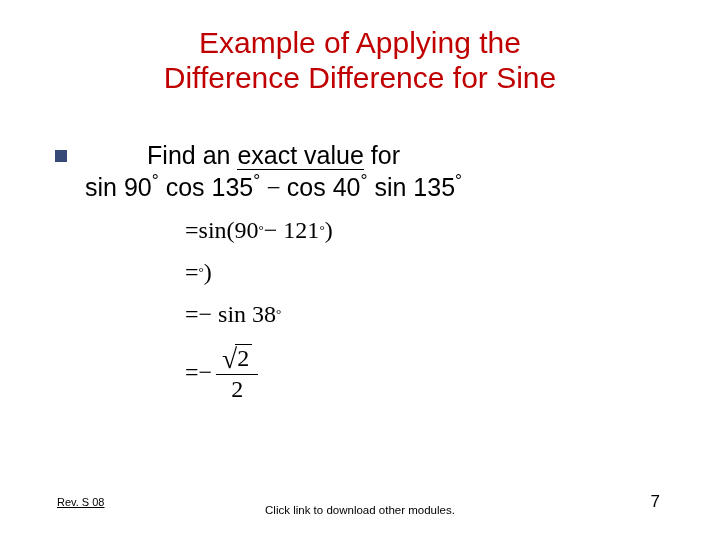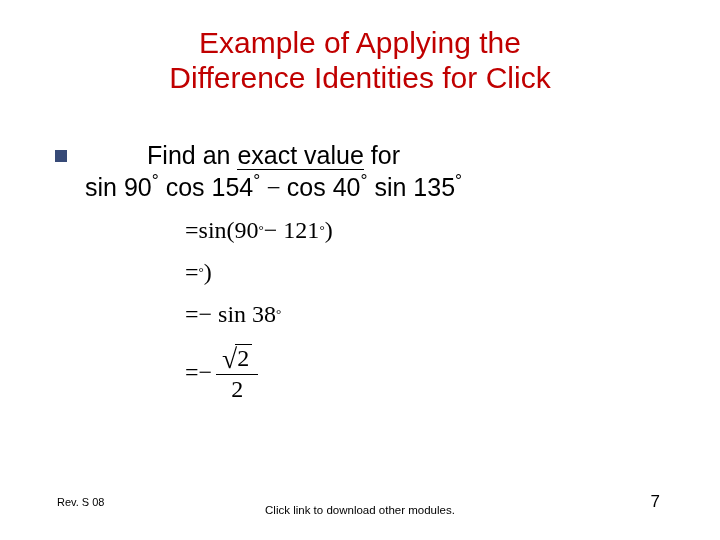--- a/index.html
+++ b/index.html
@@ -96,20 +96,21 @@
     padding: 0 3px 0 2px;
     margin-left: -2px;
     line-height: 1.1;
   }
   .footer-left {
     position: absolute;
     left: 57px;
     bottom: 32px;
     font-size: 11px;
     color: #000;
+    text-decoration: underline;
   }
   .footer-center {
     position: absolute;
     left: 0;
     right: 0;
     bottom: 22px;
     text-align: center;
     font-size: 11.5px;
     line-height: 1.3;
   }
@@ -125,29 +126,29 @@
     color: #000;
   }
 </style>
 </head>
 <body>
 
 <div class="slide">
 
   <div class="title">
     <span>Example of Applying the</span><br>
-    <span>Difference Identities for Click</span>
+    <span>Difference Difference for Sine</span>
   </div>
 
   <div class="body">
     <div class="bullet-row">
       <div class="bullet-mark"></div>
       <div class="bullet-text">
         <span>Find an </span><span style="border-bottom:1px solid #000;">exact value</span><span> for</span><br>
-        <span>sin 90</span><span class="deg">°</span><span> cos 154</span><span class="deg">°</span><span class="minus"> − </span><span>cos 40</span><span class="deg">°</span><span> sin 135</span><span class="deg">°</span>
+        <span>sin 90</span><span class="deg">°</span><span> cos 135</span><span class="deg">°</span><span class="minus"> − </span><span>cos 40</span><span class="deg">°</span><span> sin 135</span><span class="deg">°</span>
       </div>
     </div>
   </div>
 
   <div class="math-block">
     <div class="math-line">
       <span>=</span>
         <span> sin(90</span>
         <span class="supdeg">°</span>
         <span> − 121</span>

